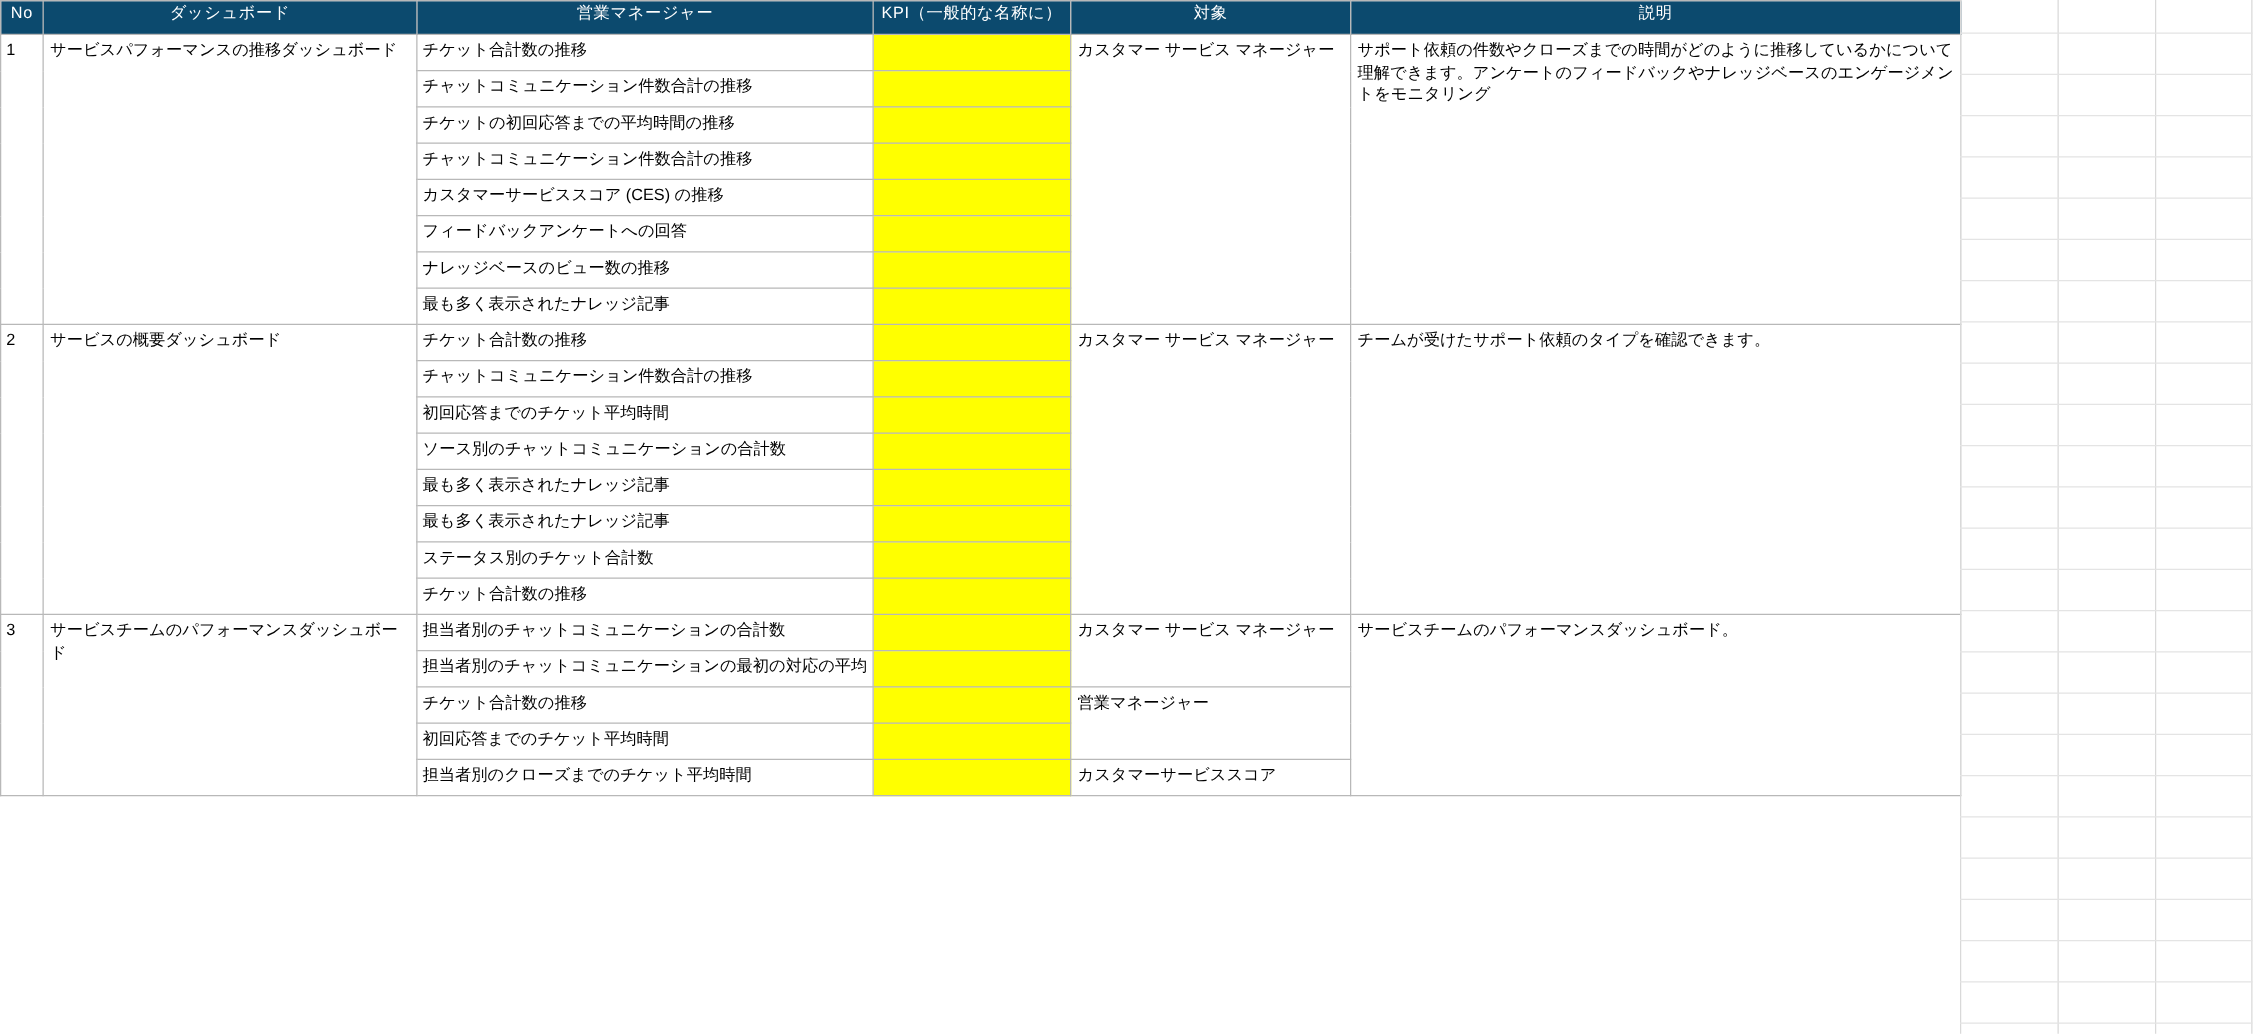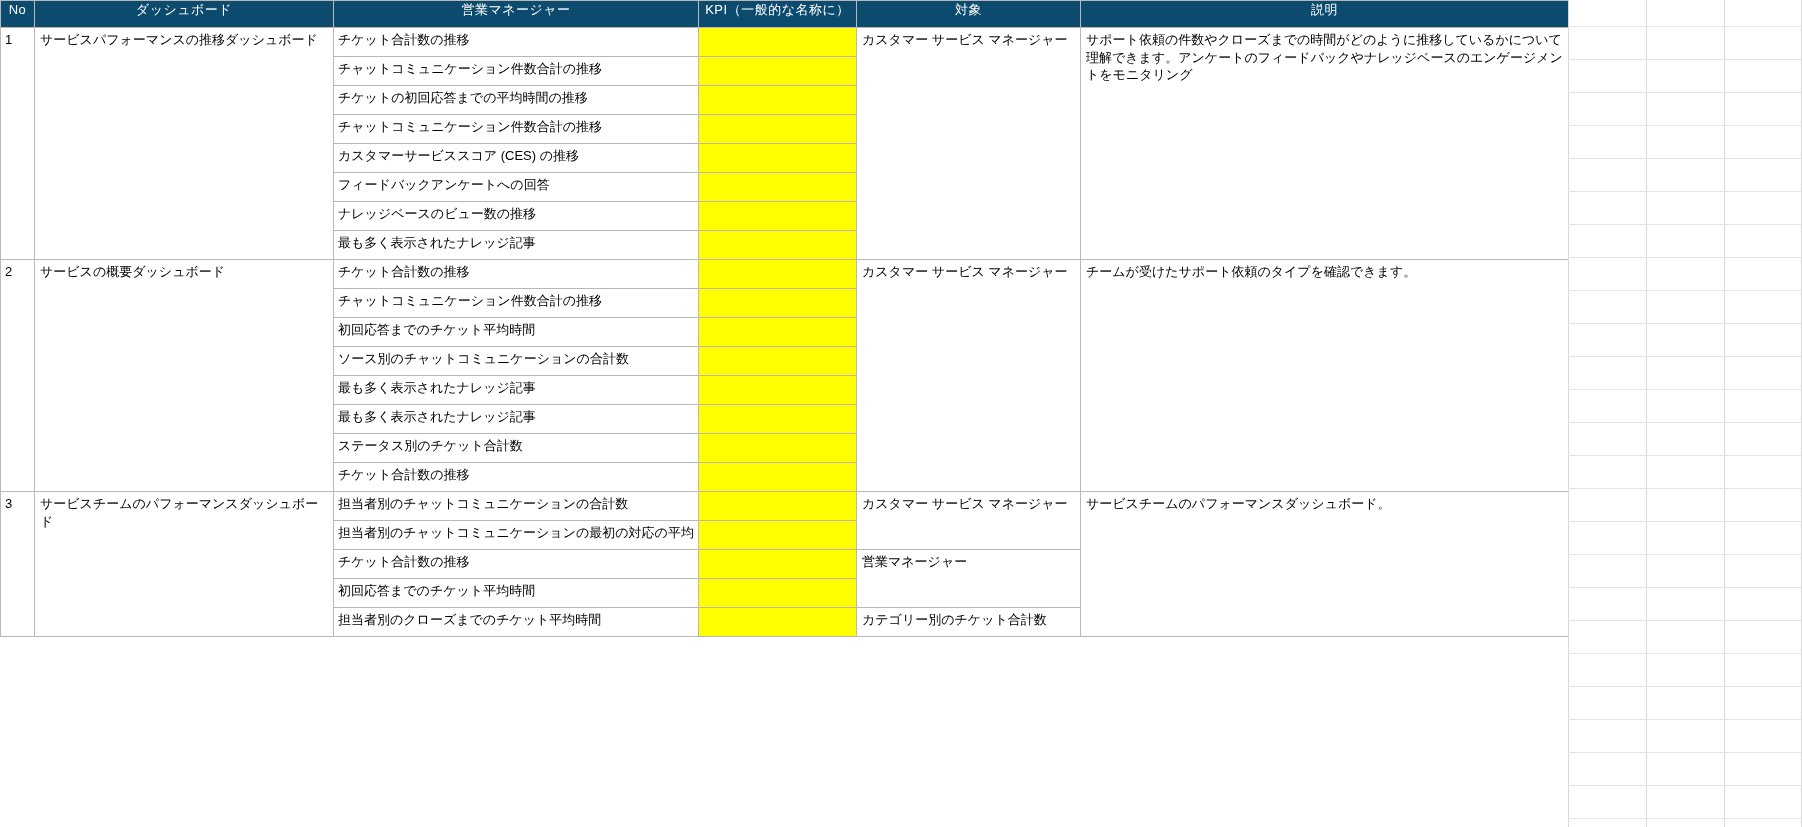--- a/index.html
+++ b/index.html
@@ -319,21 +319,21 @@
           </td>
       </tr>
       <tr>
         <td class="row-report">
             <span class="cell">担当者別のクローズまでのチケット平均時間</span>
           </td>
         <td class="kpi row-report">
             <span class="cell"></span>
           </td>
         <td class="target row-report" rowspan="1">
-            <span class="cell">カテゴリー別のチケット合計数</span>
+            <span class="cell">カスタマーサービススコア</span>
           </td>
       </tr>
 
     </tbody>
   </table>
 
   <div class="filler-cols">
     <div class="fcol" style="left:0px;"></div>
     <div class="fcol" style="left:78px;"></div>
     <div class="fcol" style="left:156px;"></div>

